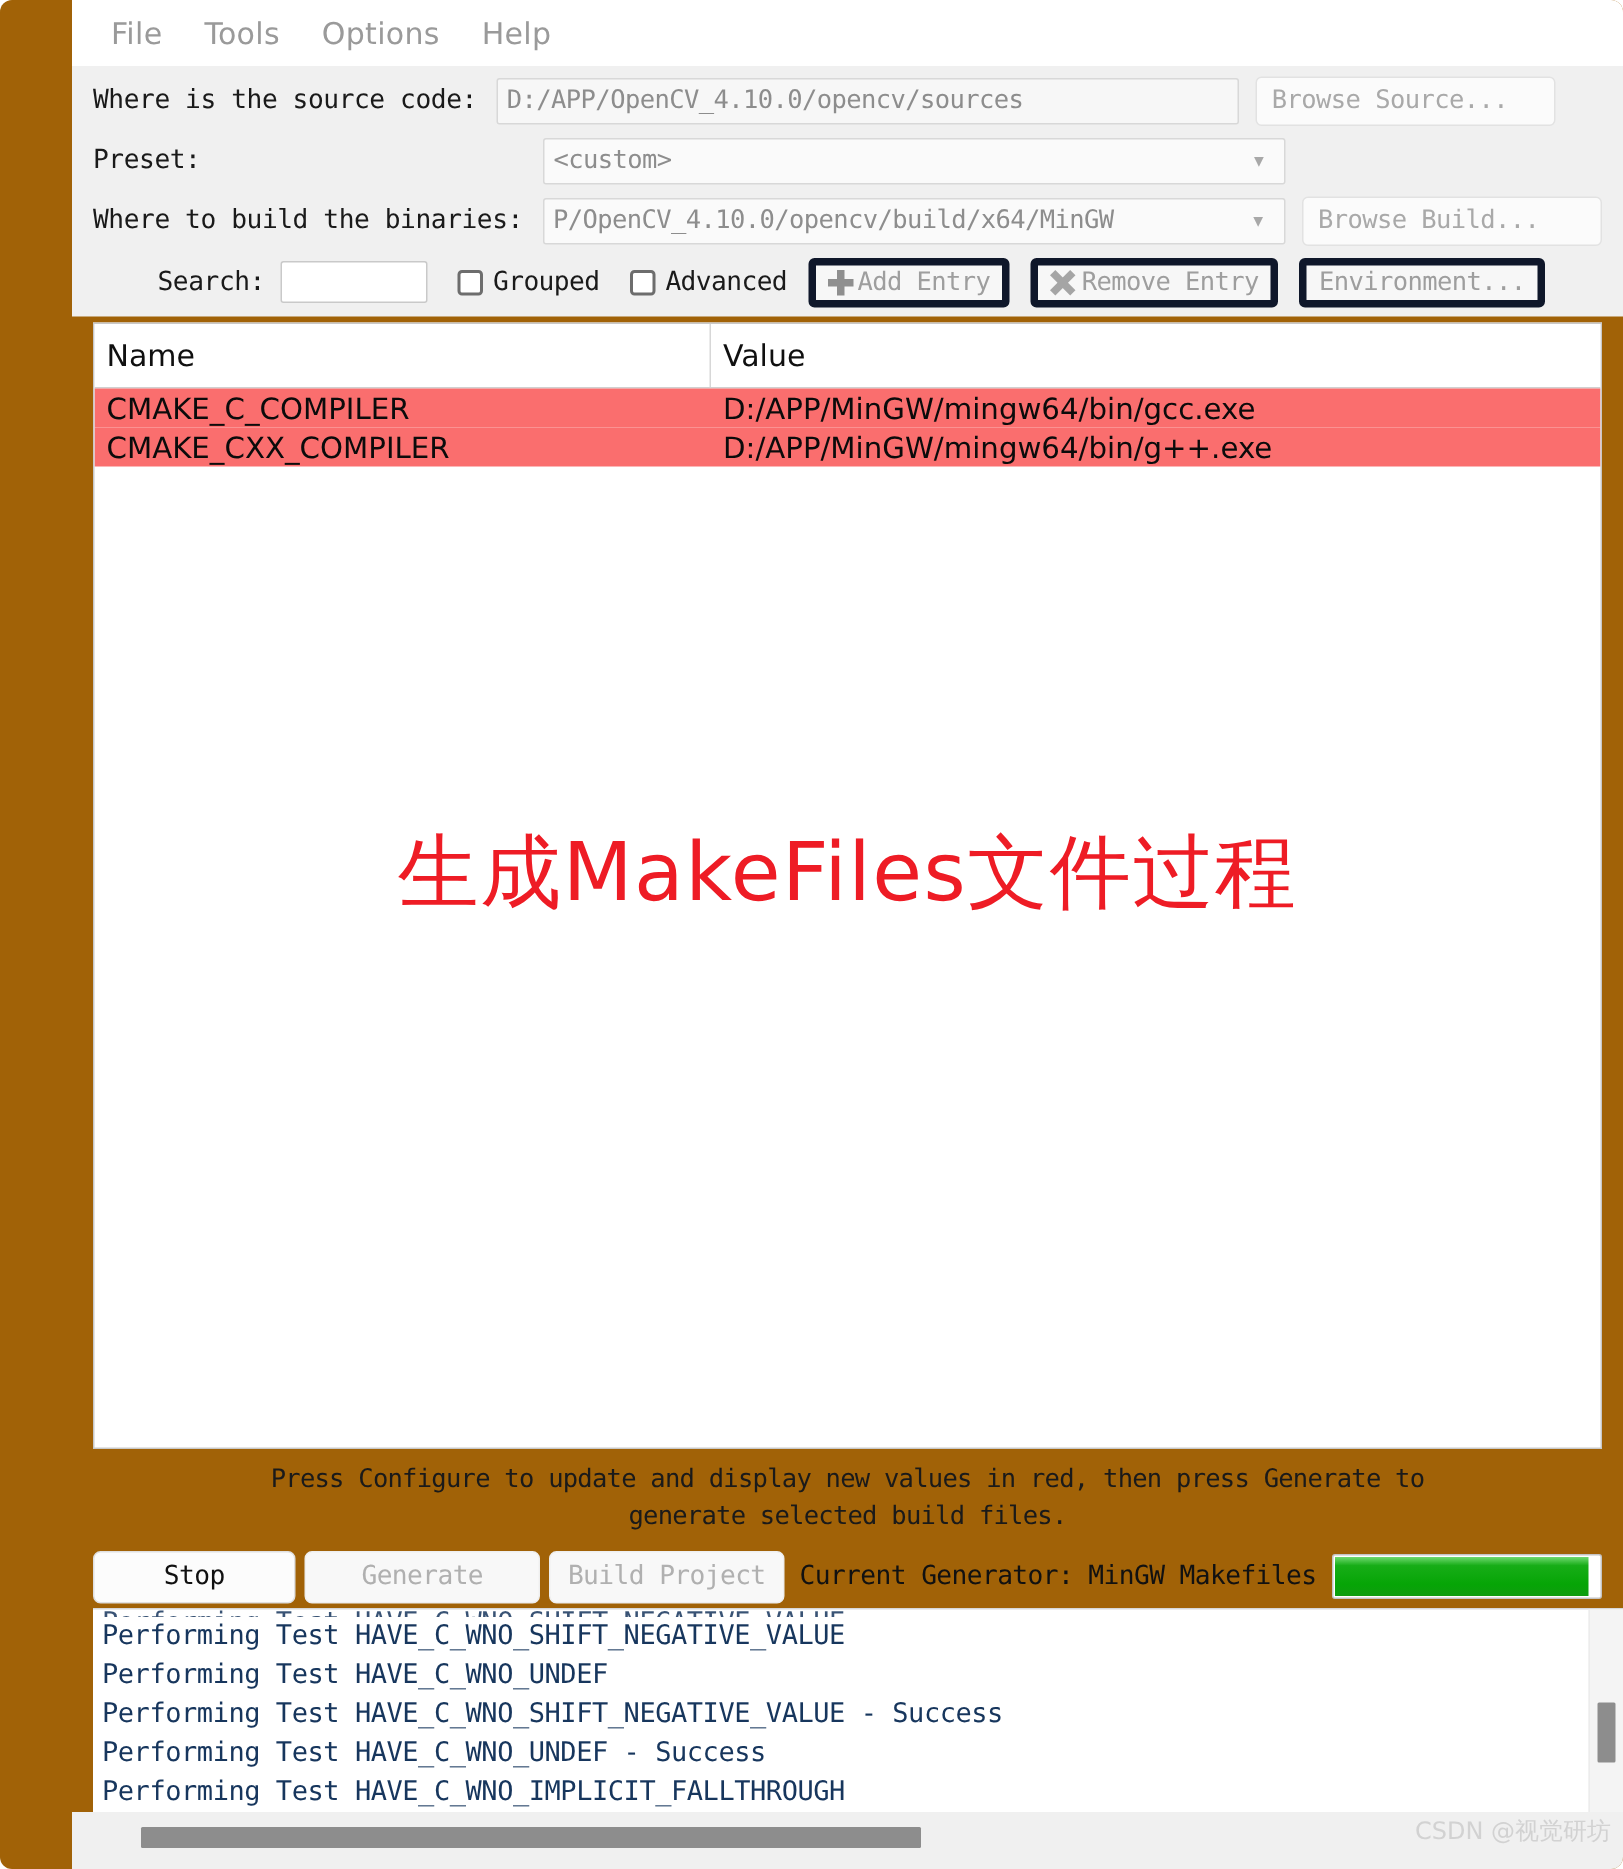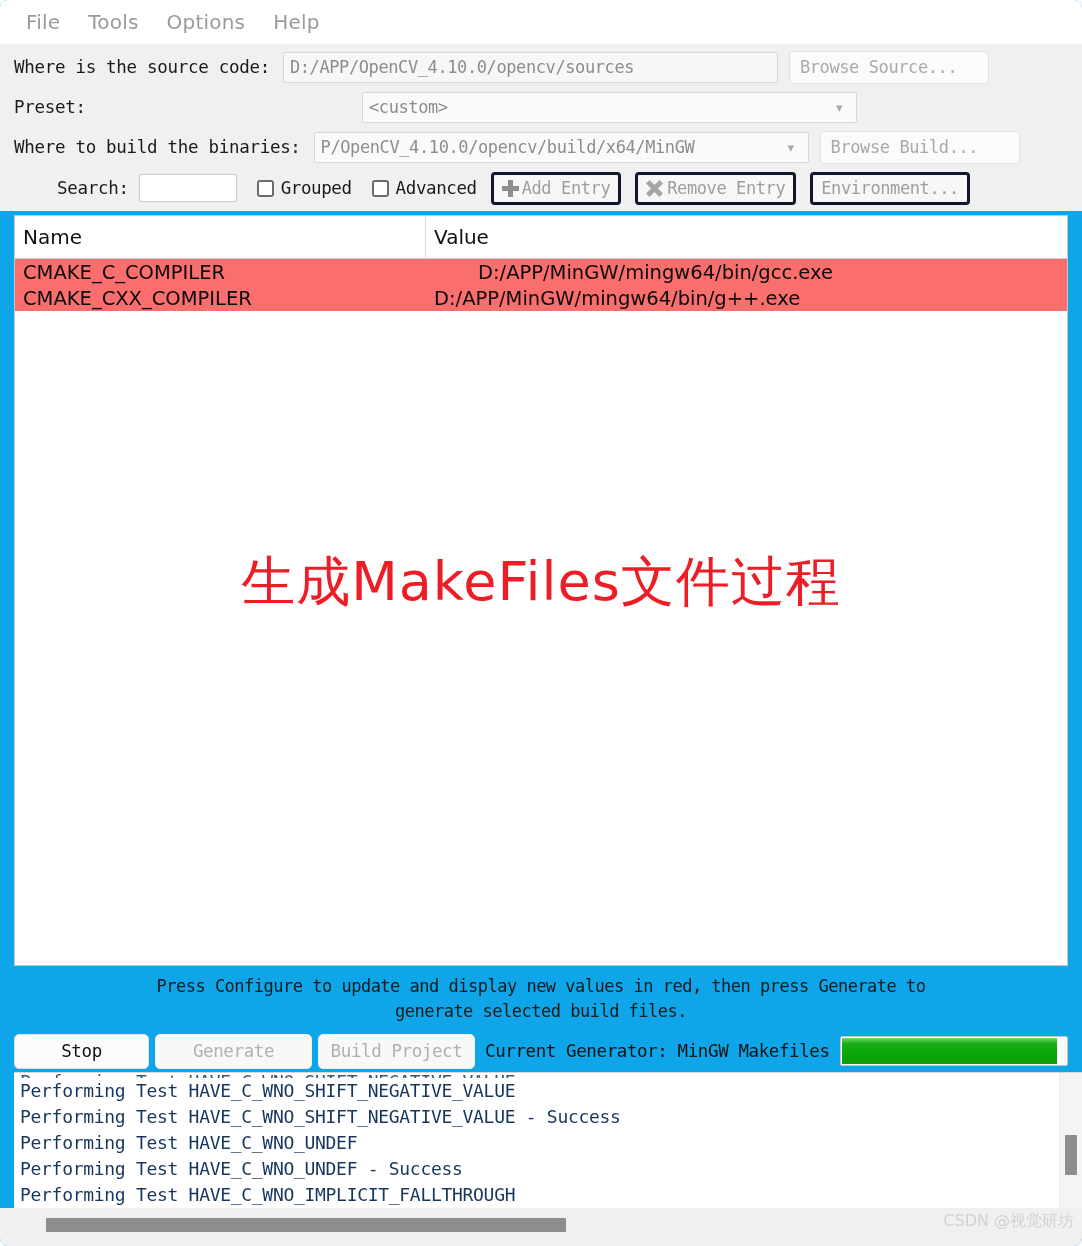--- a/index.html
+++ b/index.html
@@ -13,26 +13,27 @@
     font-family: "DejaVu Sans Mono", monospace;
     overflow: hidden;
     position: relative;
   }
 
   .app-window {
     position: absolute;
     left: 0; top: 0;
     width: 1082px;
     height: 1246px;
-    background: #0ea5e9;
+    background: #a16207;
     display: flex;
     flex-direction: column;
     box-sizing: border-box;
     border-radius: 8px;
     overflow: hidden;
+    padding-left: 48px;
   }
 
   
   .menubar {
     height: 44px;
     background: #ffffff;
     display: flex;
     align-items: center;
     padding-left: 12px;
     flex: 0 0 auto;
@@ -167,21 +168,21 @@
     font-family: "DejaVu Sans Mono", monospace;
     font-size: 17.5px;
     color: #1a1a1a;
     margin-left: 7px;
     letter-spacing: -0.4px;
     white-space: nowrap;
   }
   .tool-btn {
     height: 33px;
     box-sizing: border-box;
-    border: 3px solid #0f172a;
+    border: 5px solid #0f172a;
     background: #f7f7f7;
     border-radius: 4px;
     display: flex;
     align-items: center;
     padding: 0 8px;
     margin-left: 14px;
     white-space: nowrap;
   }
   .tool-btn-label {
     font-family: "DejaVu Sans Mono", monospace;
@@ -499,21 +500,21 @@
       </div>
     </div>
   </div>
 
   <div class="table-wrap">
     <div class="table-header">
       <div class="th th-name">Name</div>
       <div class="th th-value">Value</div>
     </div>
 
-    <div class="trow" style="background: rgb(250, 110, 110); gap: 44px;">
+    <div class="trow" style="background: rgb(250, 110, 110);">
       <div class="td td-name">CMAKE_C_COMPILER</div>
       <div class="td td-value">D:/APP/MinGW/mingw64/bin/gcc.exe</div>
     </div>
 
     <div class="trow" style="background: rgb(250, 110, 110);">
       <div class="td td-name">CMAKE_CXX_COMPILER</div>
       <div class="td td-value">D:/APP/MinGW/mingw64/bin/g++.exe</div>
     </div>
 
     <div class="overlay-note" style="color: rgb(238, 28, 37);">生成MakeFiles文件过程</div>
@@ -531,22 +532,22 @@
     <div class="generator-text">Current Generator: MinGW Makefiles</div>
     <div class="progress-outer">
       <div class="progress-inner" id="progress-fill" style="width: 96%;"></div>
     </div>
   </div>
 
   <div class="log-wrap">
     <div class="log-body">
       <div class="log-clip">Performing Test HAVE_C_WNO_SHIFT_NEGATIVE_VALUE</div>
       <div class="log-line">Performing Test HAVE_C_WNO_SHIFT_NEGATIVE_VALUE</div>
+      <div class="log-line">Performing Test HAVE_C_WNO_UNDEF</div>
       <div class="log-line">Performing Test HAVE_C_WNO_SHIFT_NEGATIVE_VALUE - Success</div>
-      <div class="log-line">Performing Test HAVE_C_WNO_UNDEF</div>
       <div class="log-line">Performing Test HAVE_C_WNO_UNDEF - Success</div>
       <div class="log-line">Performing Test HAVE_C_WNO_IMPLICIT_FALLTHROUGH</div>
     </div>
     <div class="log-vscroll">
       <div class="log-vthumb"></div>
     </div>
   </div>
 
   <div class="bottom-bar">
     <div class="hscroll-track">

